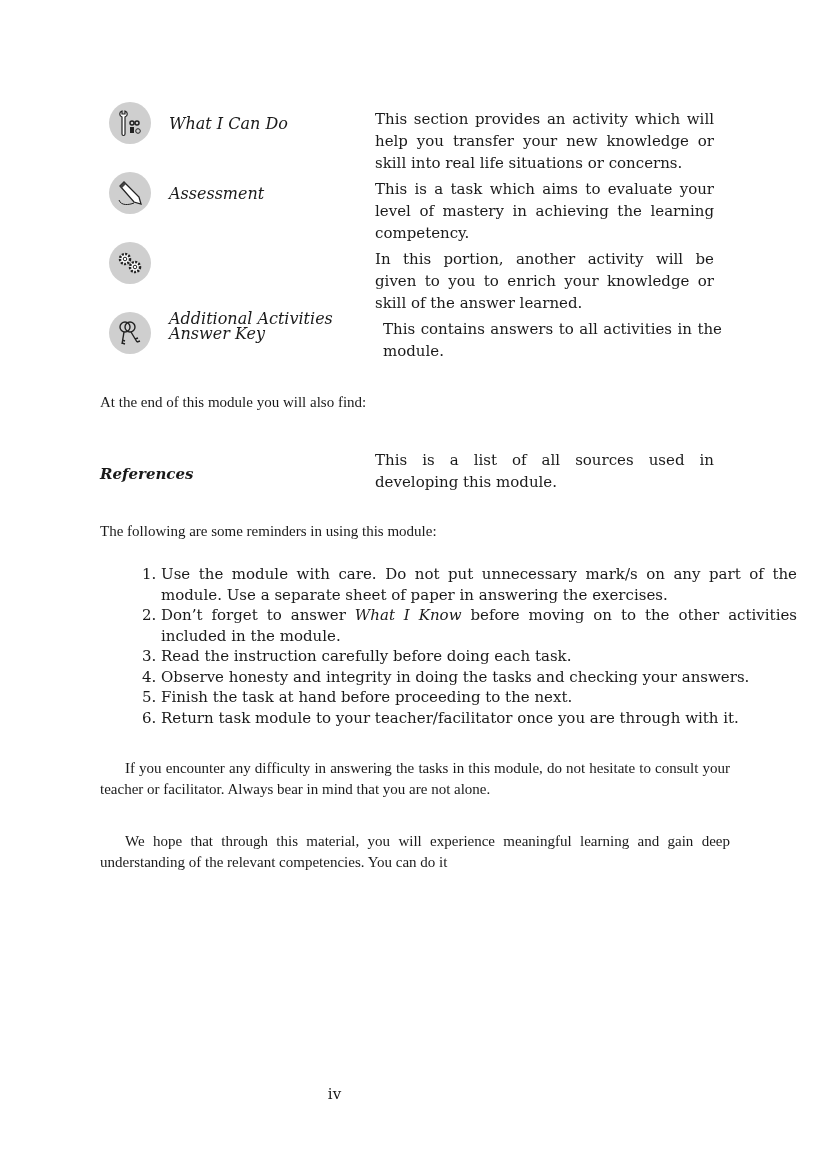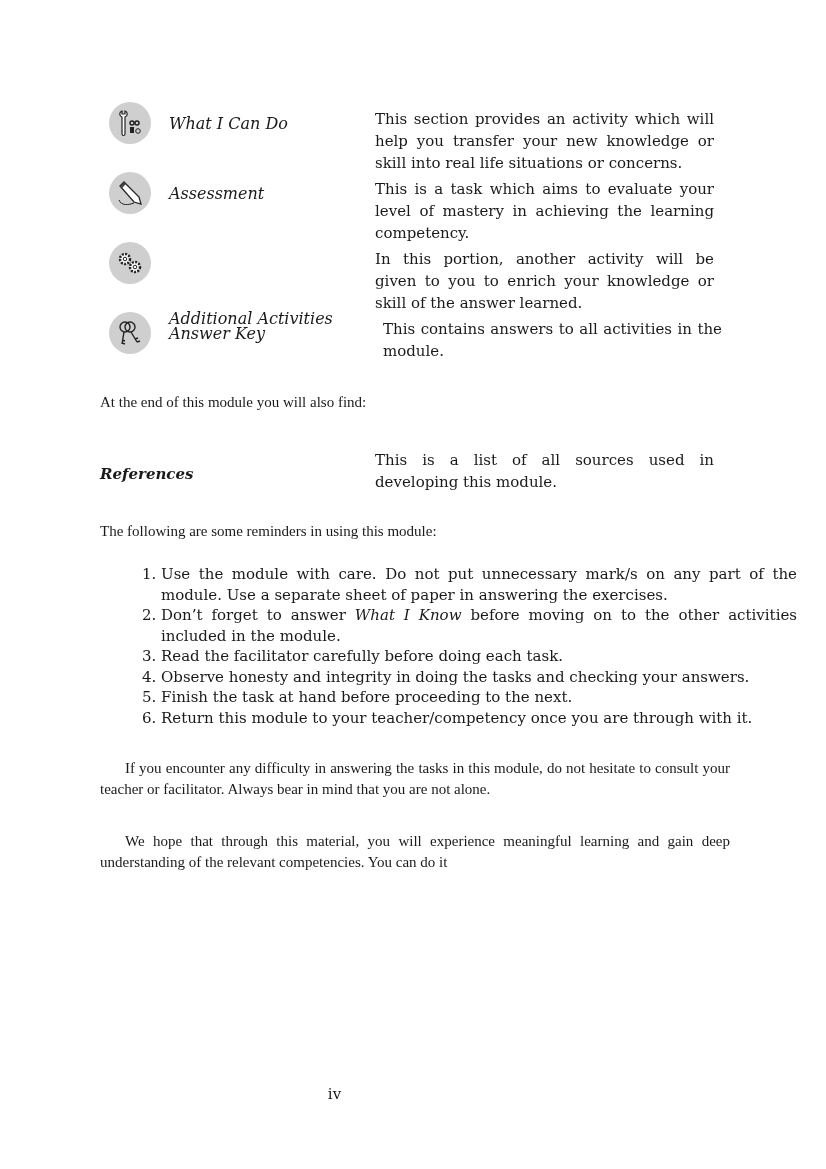--- a/index.html
+++ b/index.html
@@ -75,23 +75,23 @@
 <div class="para" style="top:392px;">At the end of this module you will also find:</div>
 
 <div class="ref-label" style="top:449px;">References</div>
 <div class="desc" style="top:449px; left:375px;">This is a list of all sources used in developing this module.</div>
 
 <div class="para" style="top:521px;">The following are some reminders in using this module:</div>
 
 <ol style="top:553px;">
   <li style="text-align:justify;">Use the module with care. Do not put unnecessary mark/s on any part of the module. Use a separate sheet of paper in answering the exercises.</li>
   <li style="text-align:justify;"><span>Don’t forget to answer </span><em>What I Know</em><span> before moving on to the other activities included in the module.</span></li>
-  <li>Read the facilitator carefully before doing each task.</li>
+  <li>Read the instruction carefully before doing each task.</li>
   <li style="white-space:nowrap;">Observe honesty and integrity in doing the tasks and checking your answers.</li>
   <li>Finish the task at hand before proceeding to the next.</li>
-  <li style="white-space:nowrap;">Return this module to your teacher/competency once you are through with it.</li>
+  <li style="white-space:nowrap;">Return task module to your teacher/facilitator once you are through with it.</li>
 </ol>
 
 <div class="para indent" style="top:758px;">If you encounter any difficulty in answering the tasks in this module, do not hesitate to consult your teacher or facilitator. Always bear in mind that you are not alone.</div>
 <div class="para indent" style="top:831px;">We hope that through this material, you will experience meaningful learning and gain deep understanding of the relevant competencies. You can do it</div>
 
 <div class="page-num">iv</div>
 <div class="watermark">www.modyul.online</div>
 
 </body></html>

